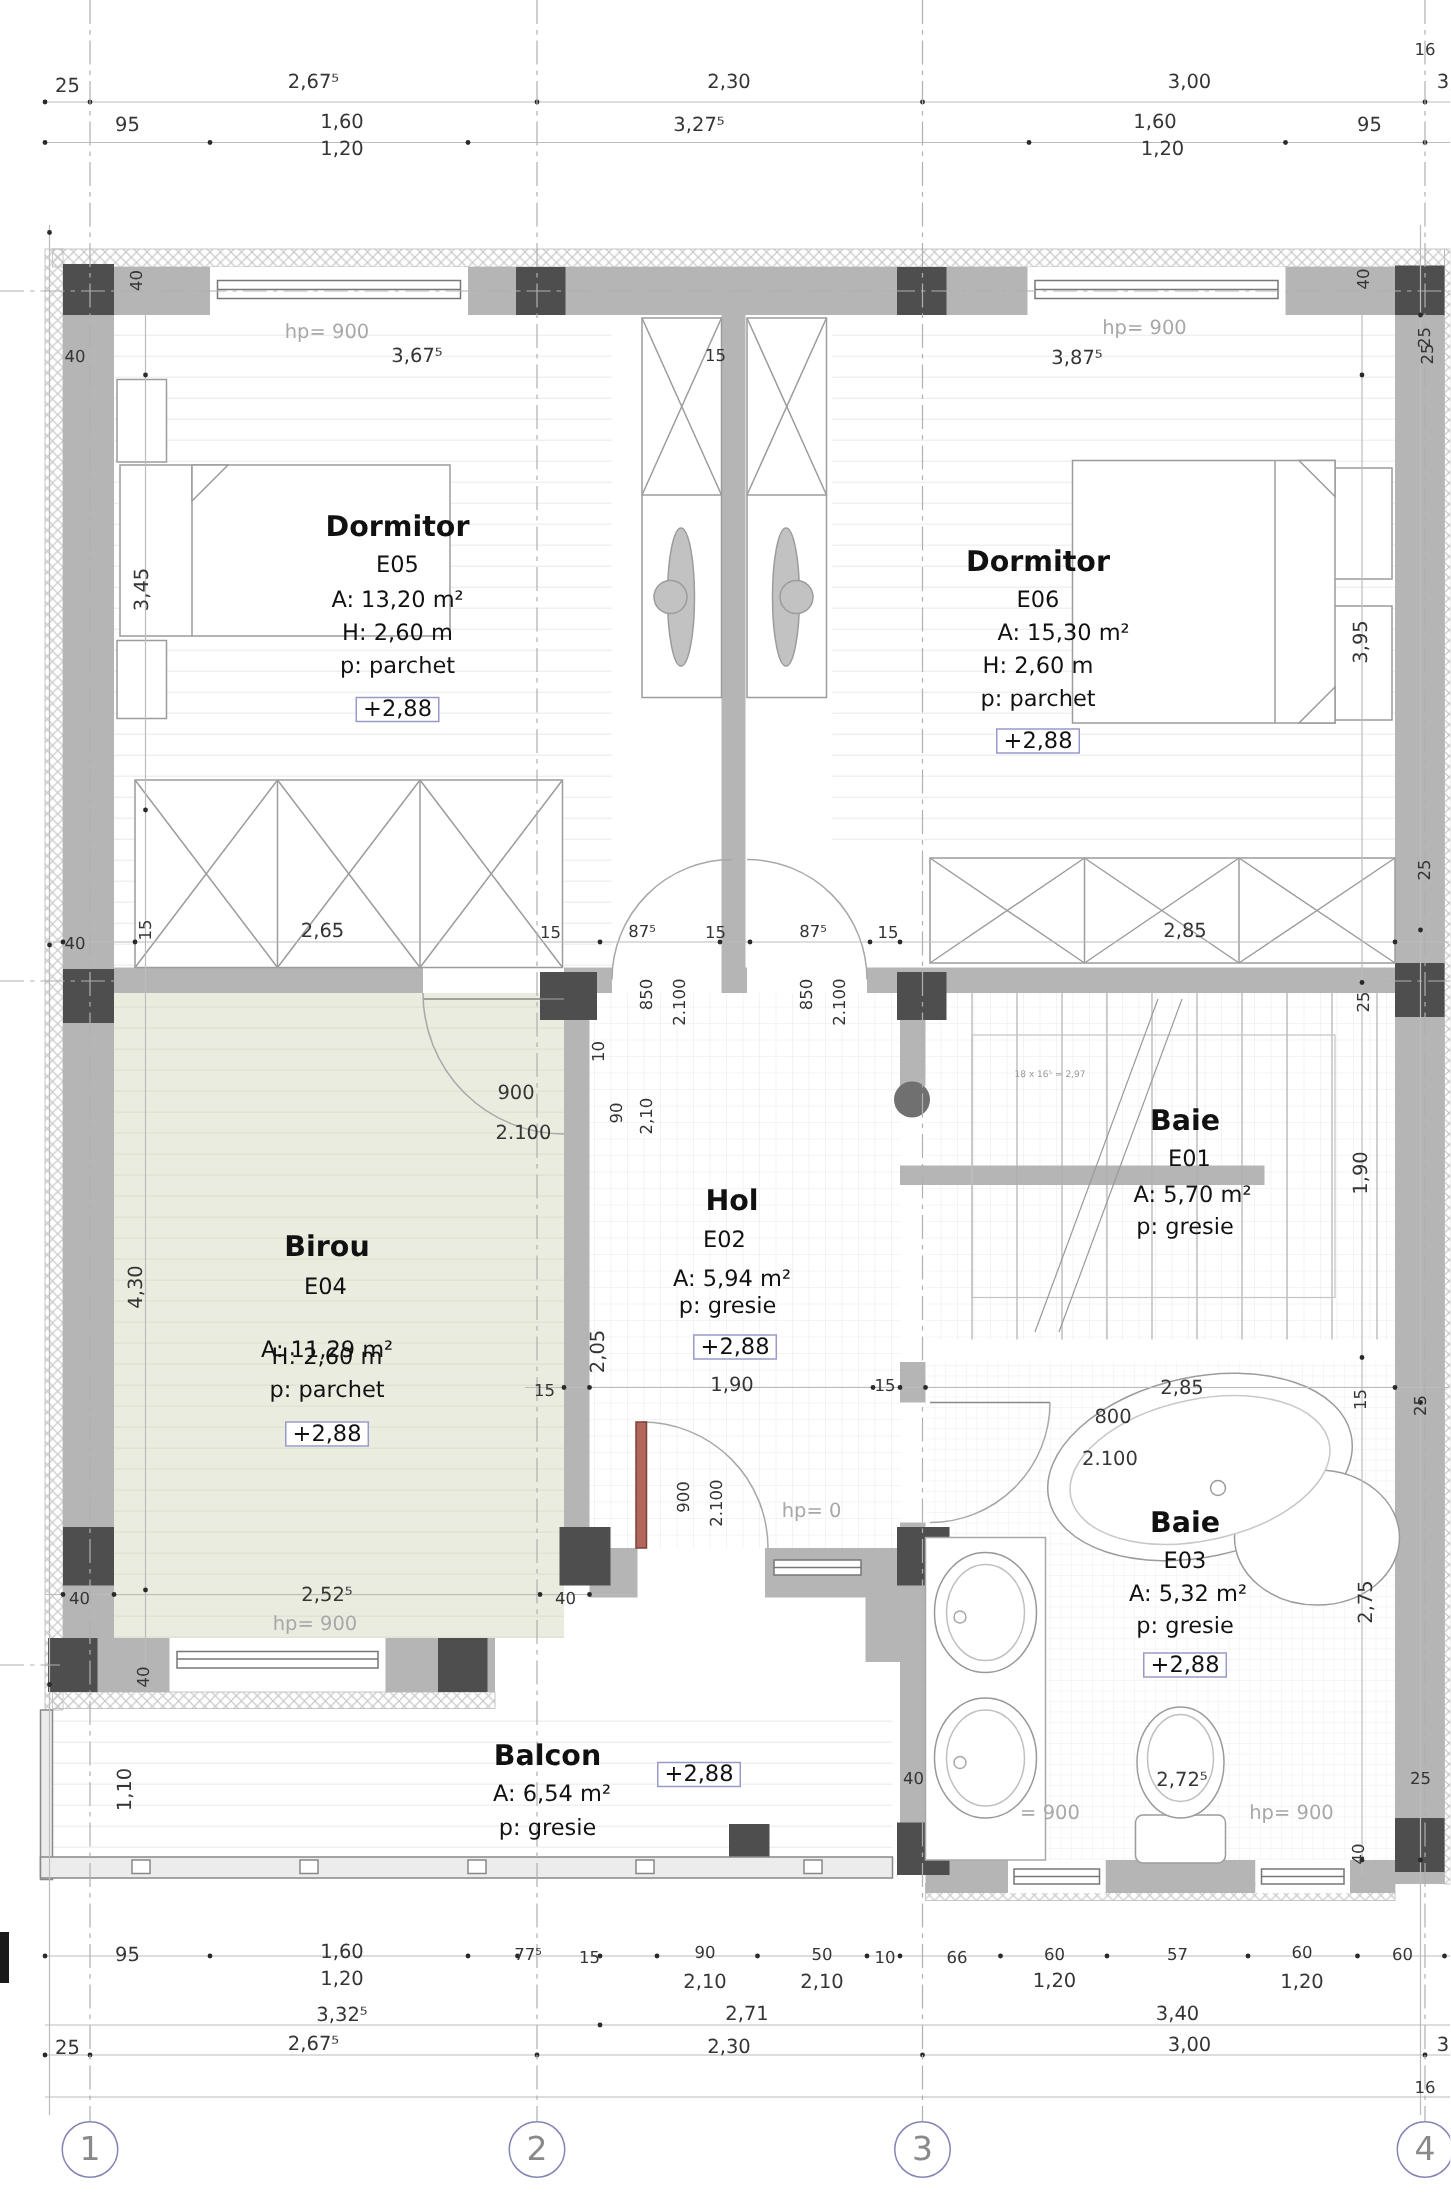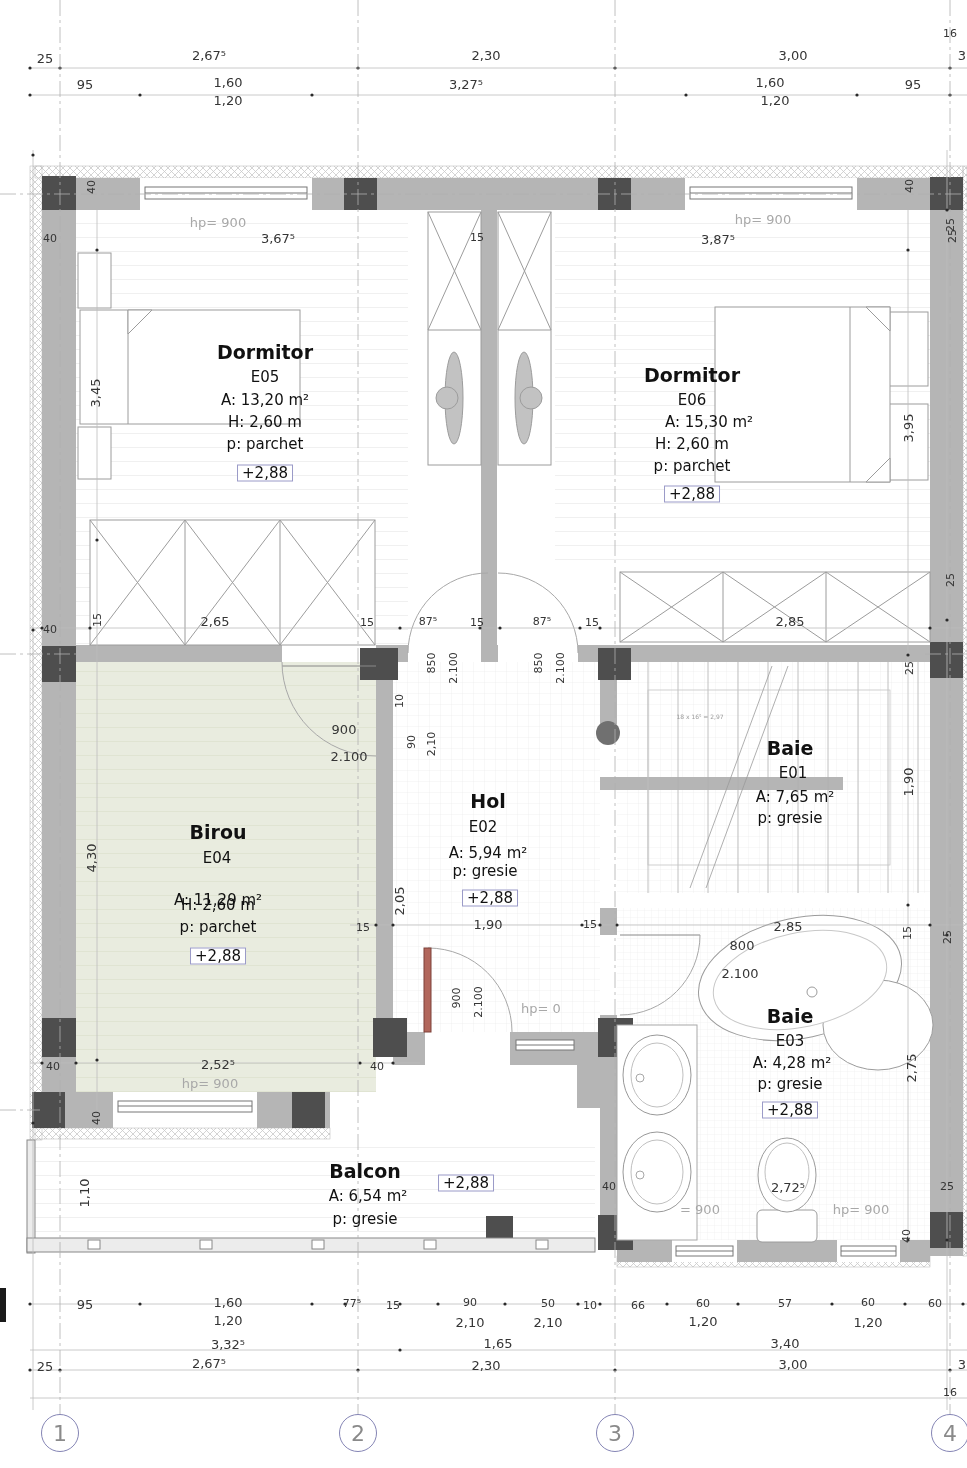--- a/index.html
+++ b/index.html
@@ -380,21 +380,21 @@
 <div class="vlbl sm" style="left:538px;top:663px">850</div>
 <div class="vlbl sm" style="left:560px;top:668px">2.100</div>
 <div class="vlbl sm" style="left:399px;top:701px">10</div>
 <div class="vlbl sm" style="left:411px;top:742px">90</div>
 <div class="vlbl sm" style="left:431px;top:744px">2,10</div>
 <div class="lbl" style="left:344px;top:729px">900</div>
 <div class="lbl" style="left:349px;top:756px">2.100</div>
 
 <div class="lbl rname" style="left:790px;top:748px">Baie</div>
 <div class="lbl rinfo" style="left:793px;top:773px">E01</div>
-<div class="lbl rinfo" style="left:795px;top:797px">A: 7,65 m²</div>
+<div class="lbl rinfo" style="left:795px;top:797px">A: 5,70 m²</div>
 <div class="lbl rinfo" style="left:790px;top:818px">p: gresie</div>
 <div class="lbl tiny" style="left:700px;top:717px">18 x 16⁵ = 2,97</div>
 <div class="vlbl" style="left:908px;top:782px">1,90</div>
 
 <div class="lbl sm" style="left:363px;top:927px">15</div>
 <div class="lbl" style="left:488px;top:924px">1,90</div>
 <div class="lbl sm" style="left:590px;top:924px">15</div>
 <div class="lbl" style="left:788px;top:926px">2,85</div>
 <div class="vlbl sm" style="left:907px;top:933px">15</div>
 <div class="vlbl sm" style="left:947px;top:937px">25</div>
@@ -416,21 +416,21 @@
 <div class="lbl rinfo" style="left:218px;top:905px">H: 2,60 m</div>
 <div class="lbl rinfo" style="left:218px;top:927px">p: parchet</div>
 <div class="lbl level" style="left:218px;top:956px">+2,88</div>
 <div class="vlbl" style="left:399px;top:901px">2,05</div>
 <div class="lbl" style="left:218px;top:1064px">2,52⁵</div>
 <div class="lbl gray" style="left:210px;top:1083px">hp= 900</div>
 <div class="lbl sm" style="left:377px;top:1066px">40</div>
 
 <div class="lbl rname" style="left:790px;top:1016px">Baie</div>
 <div class="lbl rinfo" style="left:790px;top:1041px">E03</div>
-<div class="lbl rinfo" style="left:792px;top:1063px">A: 4,28 m²</div>
+<div class="lbl rinfo" style="left:792px;top:1063px">A: 5,32 m²</div>
 <div class="lbl rinfo" style="left:790px;top:1084px">p: gresie</div>
 <div class="lbl level" style="left:790px;top:1110px">+2,88</div>
 <div class="lbl sm" style="left:609px;top:1186px">40</div>
 <div class="lbl" style="left:788px;top:1187px">2,72⁵</div>
 <div class="lbl gray" style="left:700px;top:1209px">= 900</div>
 <div class="lbl gray" style="left:861px;top:1209px">hp= 900</div>
 <div class="vlbl" style="left:911px;top:1068px">2,75</div>
 <div class="lbl sm" style="left:947px;top:1186px">25</div>
 <div class="vlbl sm" style="left:906px;top:1236px">40</div>
 
@@ -464,21 +464,21 @@
 <div class="lbl sm" style="left:703px;top:1303px">60</div>
 <div class="lbl sm" style="left:785px;top:1303px">57</div>
 <div class="lbl sm" style="left:868px;top:1302px">60</div>
 <div class="lbl sm" style="left:935px;top:1303px">60</div>
 <div class="lbl" style="left:228px;top:1320px">1,20</div>
 <div class="lbl" style="left:470px;top:1322px">2,10</div>
 <div class="lbl" style="left:548px;top:1322px">2,10</div>
 <div class="lbl" style="left:703px;top:1321px">1,20</div>
 <div class="lbl" style="left:868px;top:1322px">1,20</div>
 <div class="lbl" style="left:228px;top:1344px">3,32⁵</div>
-<div class="lbl" style="left:498px;top:1343px">1,65</div>
+<div class="lbl" style="left:498px;top:1343px">2,71</div>
 <div class="lbl" style="left:785px;top:1343px">3,40</div>
 <div class="lbl" style="left:45px;top:1366px">25</div>
 <div class="lbl" style="left:209px;top:1363px">2,67⁵</div>
 <div class="lbl" style="left:486px;top:1365px">2,30</div>
 <div class="lbl" style="left:793px;top:1364px">3,00</div>
 <div class="lbl" style="left:964px;top:1364px">3,</div>
 <div class="lbl sm" style="left:950px;top:1392px">16</div>
 
 <div class="bubble" style="left:60px;top:1433px">1</div>
 <div class="bubble" style="left:358px;top:1433px">2</div>

